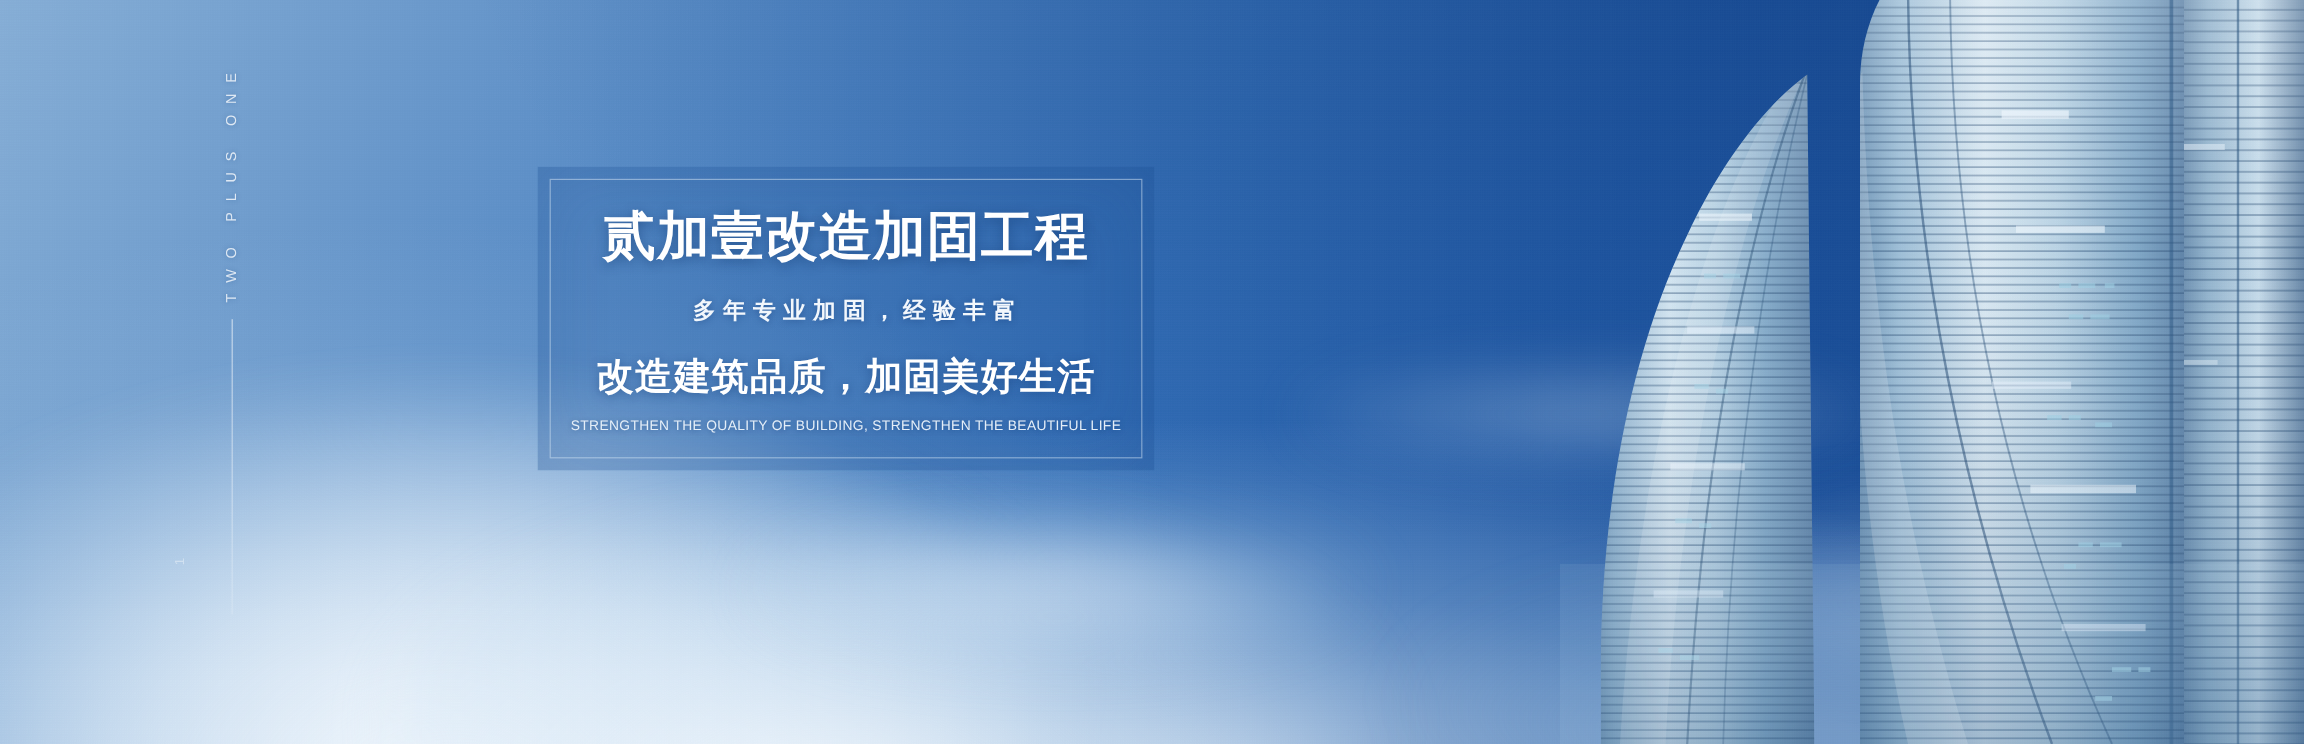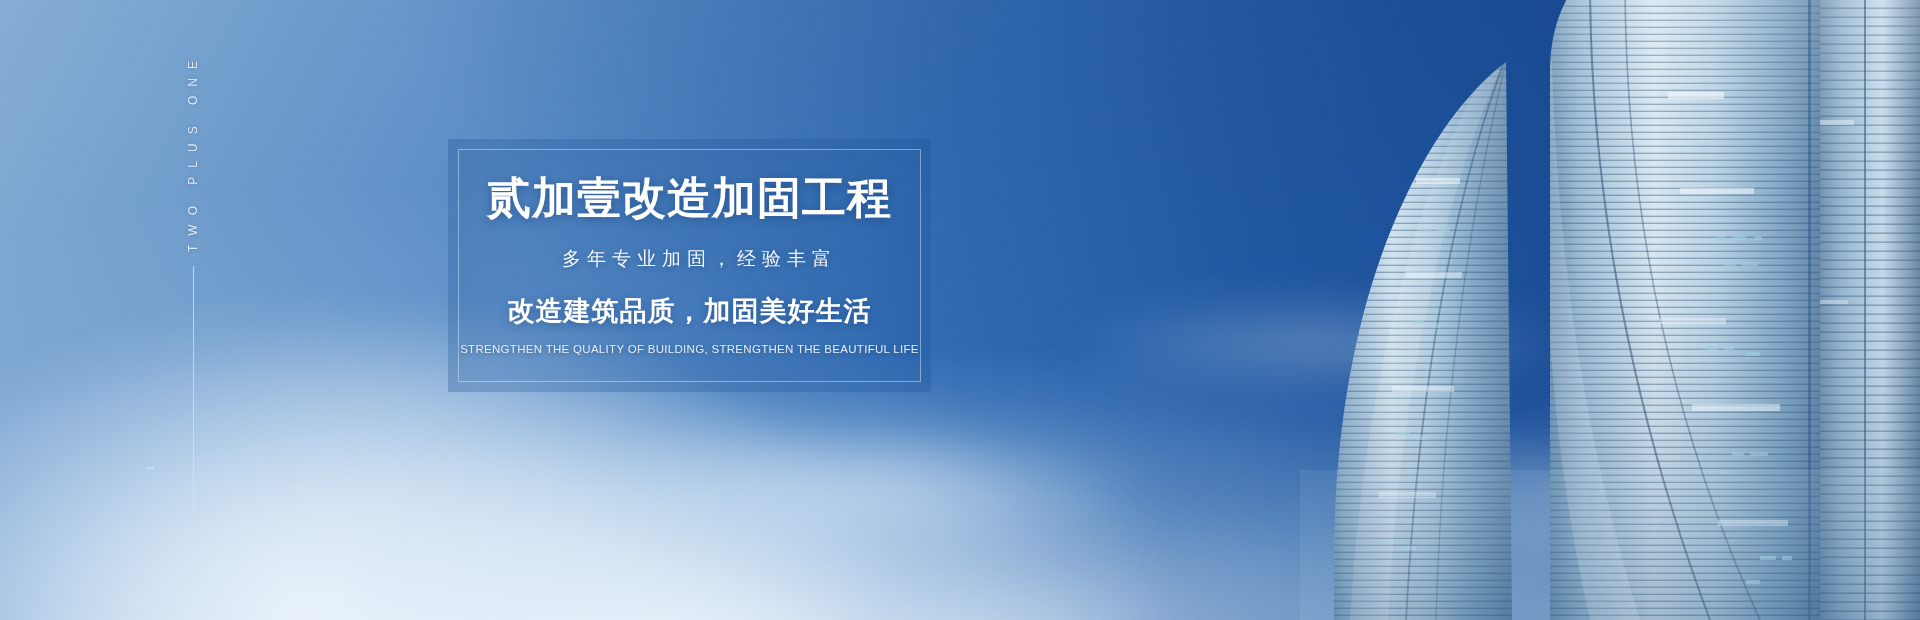--- a/index.html
+++ b/index.html
@@ -119,20 +119,21 @@
 
   
   #headline-panel {
     position: absolute;
     left: 448px;
     top: 139px;
     width: 483px;
     height: 253px;
     background: rgba(36,88,160,0.20);
     box-shadow: inset 0 0 60px rgba(20,64,134,0.18);
+    padding-left: 31px;
   }
   #headline-panel-inner-border {
     position: absolute;
     left: 10px; top: 10px; right: 10px; bottom: 10px;
     border: 1px solid rgba(214,230,246,0.50);
     pointer-events: none;
   }
   #headline-content {
     position: absolute;
     left: 0; right: 0;
@@ -144,29 +145,29 @@
     font-size: 44px;
     font-weight: 700;
     letter-spacing: 1px;
     line-height: 1.12;
     text-shadow: 0 2px 10px rgba(12,48,104,0.45);
     margin: 0;
   }
   #headline-sub {
     color: #f2f7fc;
     font-size: 19px;
-    font-weight: 400;
+    font-weight: 700;
     letter-spacing: 6px;
     margin: 24px 0 0 14px;
     padding-left: 6px;
     text-shadow: 0 1px 6px rgba(12,48,104,0.40);
   }
   #headline-slogan {
     color: #ffffff;
-    font-size: 27px;
+    font-size: 31px;
     font-weight: 700;
     letter-spacing: 1px;
     margin: 21px 0 0 0;
     text-shadow: 0 2px 8px rgba(12,48,104,0.42);
   }
   #headline-slogan-en {
     color: #e4eef8;
     font-size: 11.5px;
     font-weight: 400;
     letter-spacing: 0.3px;

